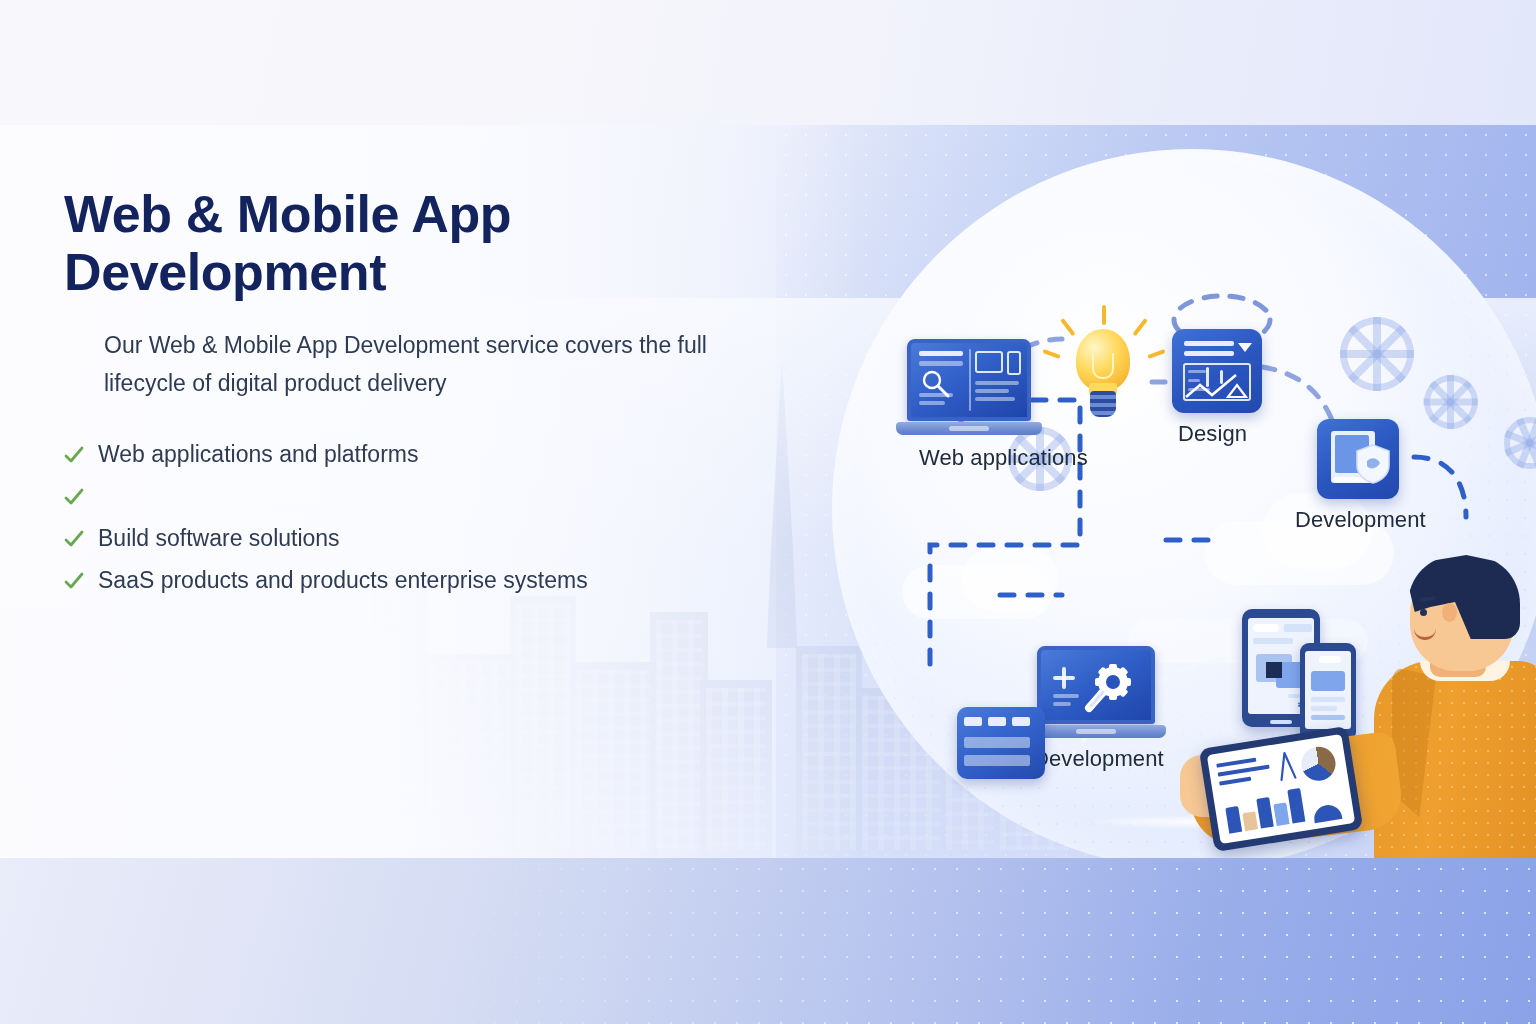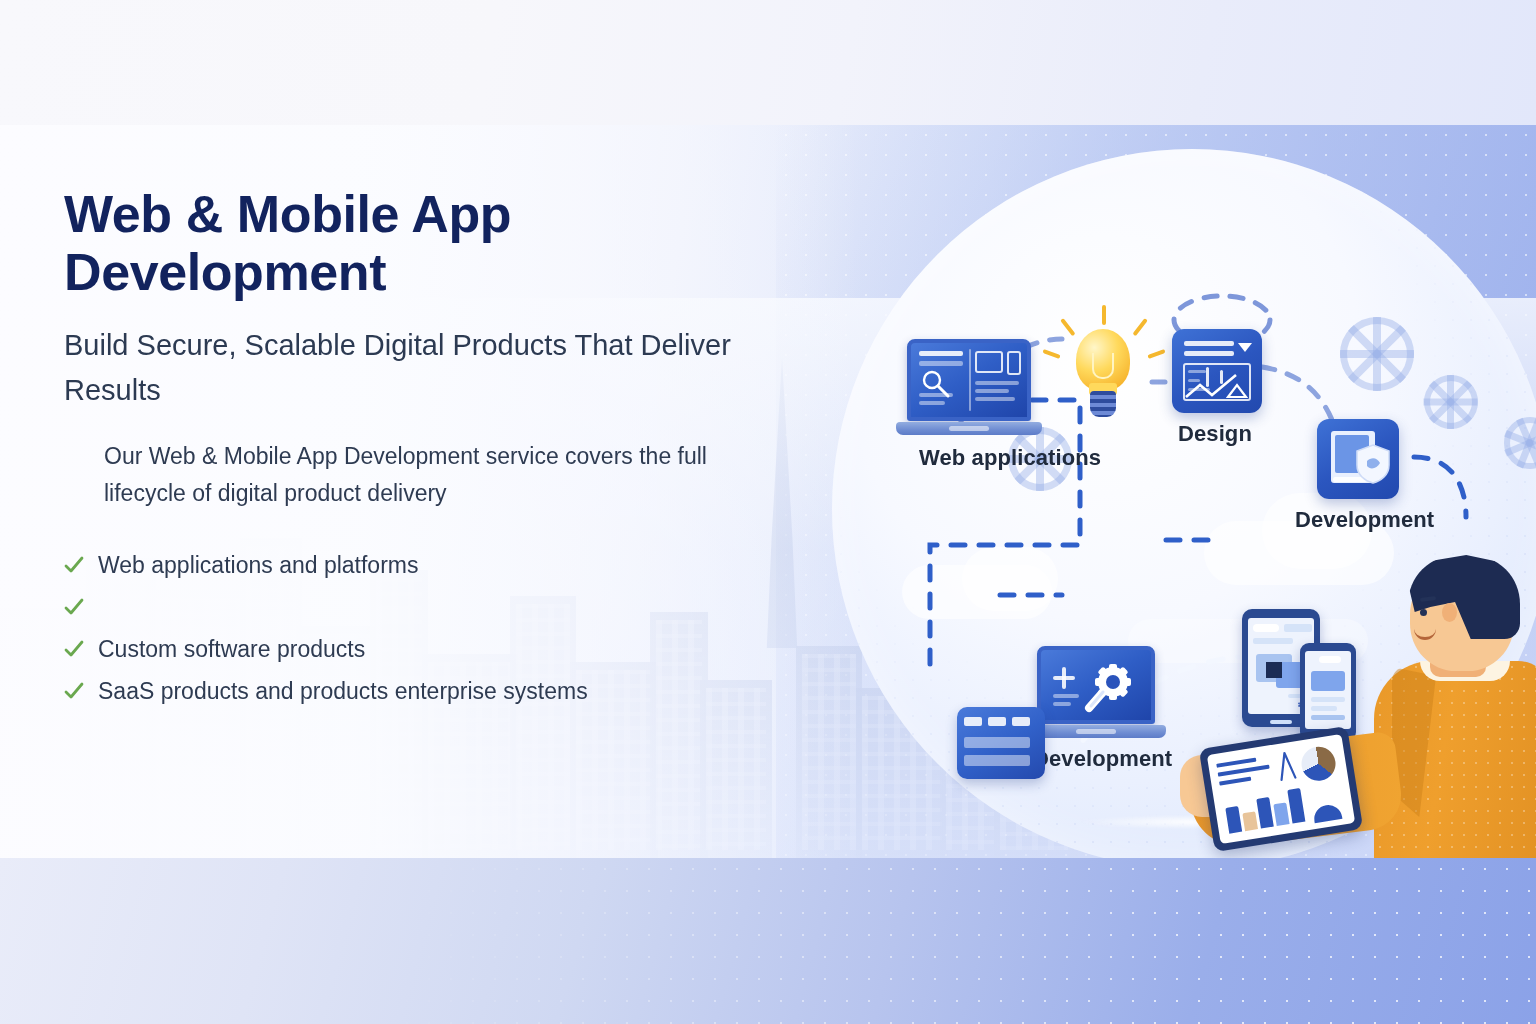--- a/index.html
+++ b/index.html
@@ -105,21 +105,21 @@
     margin-left:-4px; margin-top:-50%;
   }
 
   
   .dash-svg{ position:absolute; left:0; top:0; width:1536px; height:733px; overflow:visible; }
 
   
   .node { position:absolute; }
   .node-label{
     position:absolute; white-space:nowrap;
-    font-size:22px; color:#202b3d; letter-spacing:.1px;font-weight:bold;
+    font-size:22px; color:#202b3d; letter-spacing:.1px;
   }
   .tile{
     border-radius:12px;
     background:linear-gradient(150deg,#3f72d6 0%,#2b56bf 52%,#2249ae 100%);
     box-shadow:0 5px 13px rgba(40,70,150,.3);
     position:relative; overflow:hidden;
   }
 
   
   .bulb{ position:absolute; }
@@ -556,21 +556,20 @@
         <div class="col" style="left:26px;width:13px;height:18px;background:#e8c49a;"></div>
         <div class="col" style="left:42px;width:13px;height:30px;background:#2d55b8;"></div>
         <div class="col" style="left:58px;width:13px;height:22px;background:#7fa5ec;"></div>
         <div class="col" style="left:74px;width:13px;height:34px;background:#2d55b8;"></div>
         <div style="position:absolute;right:12px;bottom:6px;width:28px;height:16px;border-radius:14px 14px 0 0;background:#2d55b8;"></div>
       </div>
     </div>
 
     <div class="copy">
       <h1 class="headline">Web &amp; Mobile App Development</h1>
-      <div class="subhead">Build Secure, Scalable Digital Products That Deliver Results</div>
       <div class="para">Our Web &amp; Mobile App Development service covers the full lifecycle of digital product delivery</div>
       <ul class="bullets">
         <li>
           <span class="chk">
             <svg width="20" height="20" viewBox="0 0 20 20">
                 <path d="M2 11 L7 16 L18 3" stroke="#6aa84f" stroke-width="2.8" fill="none" stroke-linecap="round" stroke-linejoin="round"></path>
               </svg>
           </span>
           <span>Web applications and platforms</span>
         </li>
@@ -580,21 +579,21 @@
                 <path d="M2 11 L7 16 L18 3" stroke="#6aa84f" stroke-width="2.8" fill="none" stroke-linecap="round" stroke-linejoin="round"></path>
               </svg>
           </span>
         </li>
         <li>
           <span class="chk">
             <svg width="20" height="20" viewBox="0 0 20 20">
                 <path d="M2 11 L7 16 L18 3" stroke="#6aa84f" stroke-width="2.8" fill="none" stroke-linecap="round" stroke-linejoin="round"></path>
               </svg>
           </span>
-          <span>Custom software products</span>
+          <span>Build software solutions</span>
         </li>
         <li>
           <span class="chk">
             <svg width="20" height="20" viewBox="0 0 20 20">
                 <path d="M2 11 L7 16 L18 3" stroke="#6aa84f" stroke-width="2.8" fill="none" stroke-linecap="round" stroke-linejoin="round"></path>
               </svg>
           </span>
           <span>SaaS products and products enterprise systems</span>
         </li>
       </ul>

